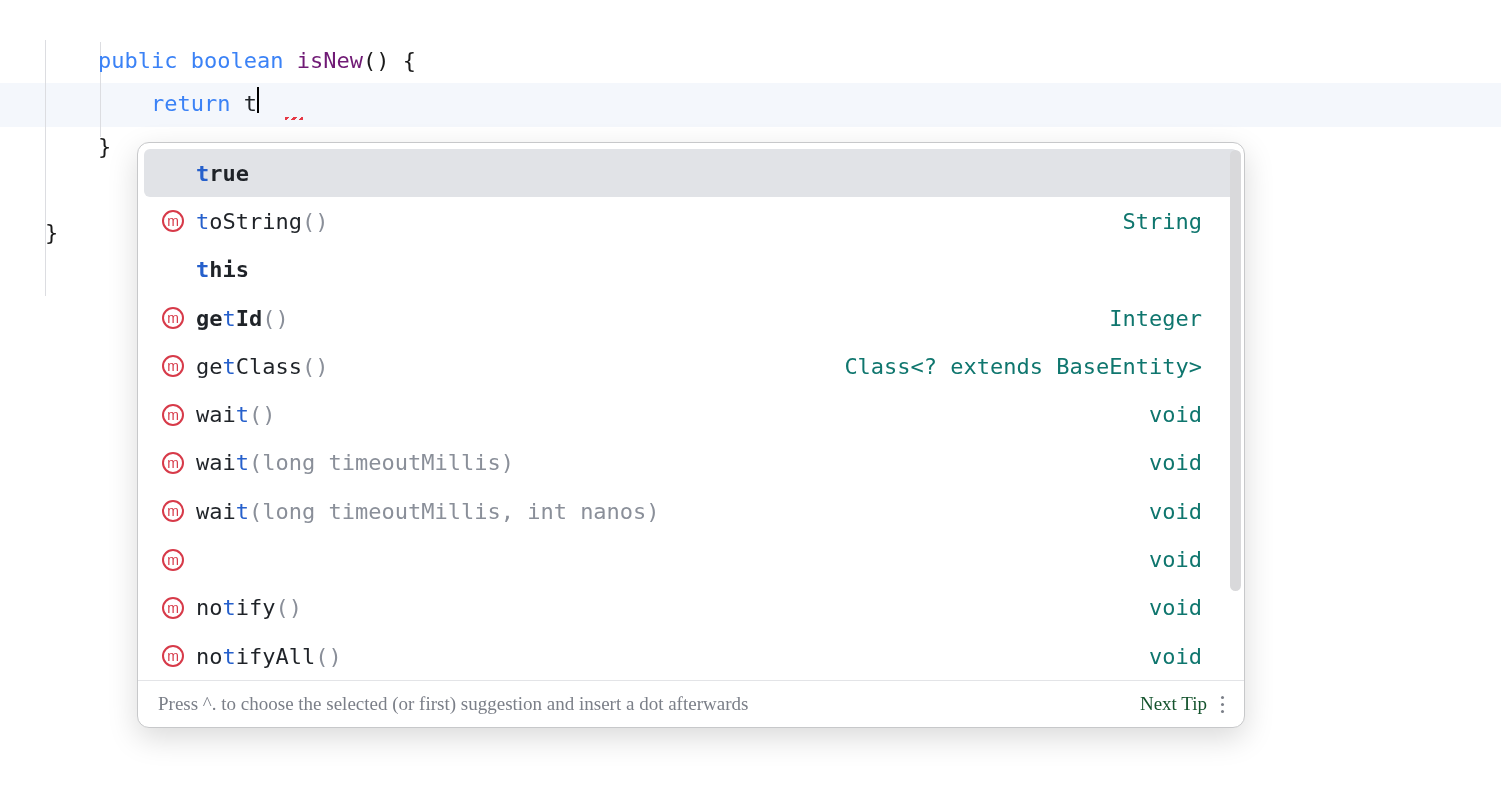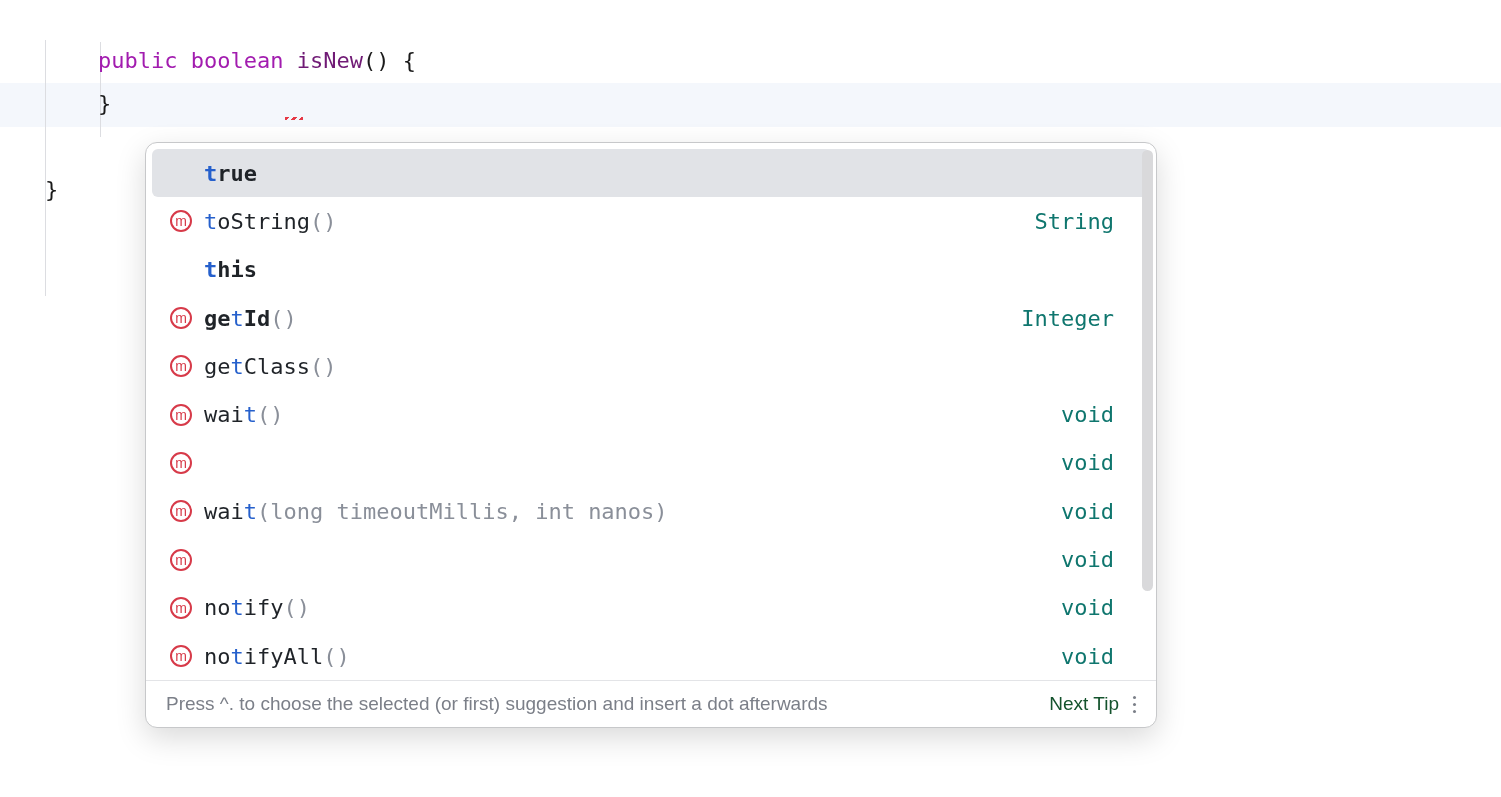--- a/index.html
+++ b/index.html
@@ -25,21 +25,21 @@
   }
   .line-highlight {
     background: #f4f7fc;
     position: absolute;
     left: 0;
     right: 0;
     height: 44px;
     top: 83px;
     z-index: -1;
   }
-  .kw { color: #a21caf; }
+  .kw { color: #3b82f6; }
   .method-name { color: #701a75; }
   .paren { color: #1a1a1a; }
   .brace { color: #1a1a1a; }
   .caret {
     display: inline-block;
     width: 2px;
     height: 26px;
     background: #000;
     vertical-align: text-bottom;
     margin-bottom: 3px;
@@ -52,23 +52,23 @@
     background: repeating-linear-gradient(135deg, #e63946, #e63946 3px, transparent 3px, transparent 6px);
   }
   .indent-guide {
     position: absolute;
     width: 1px;
     background: #dcdde1;
   }
   
   .popup {
     position: absolute;
-    left: 145px;
+    left: 137px;
     top: 142px;
-    width: 1012px;
+    width: 1108px;
     background: #ffffff;
     border: 1px solid #c7c8ca;
     border-radius: 12px;
     box-shadow: 0 10px 30px rgba(0,0,0,0.15);
     overflow: hidden;
     display: flex;
     flex-direction: column;
   }
   .popup-list {
     display: flex;
@@ -143,21 +143,21 @@
     font-family: 'SF Mono', 'Menlo', 'Consolas', monospace;
     font-size: 22px;
     padding-right: 14px;
   }
   .popup-footer {
     border-top: 1px solid #e3e4e7;
     padding: 12px 20px;
     display: flex;
     align-items: center;
     gap: 14px;
-    font-family: Liberation Sans, sans-serif;
+    font-family: Liberation Serif, serif;
     font-size: 19px;
   }
   .footer-tip {
     color: #7b7f88;
     flex: 1;
   }
   .footer-link {
     color: #14532d;
     cursor: pointer;
   }
@@ -177,20 +177,21 @@
 </head>
 <body>
 
 <div class="line-highlight"></div>
 
 <div class="indent-guide" style="left:45px; top:40px; height:256px;"></div>
 <div class="indent-guide" style="left:100px; top:42px; height:95px;"></div>
 
 <div class="editor">
   <div class="code-line">    <span class="kw">public</span> <span class="kw">boolean</span> <span class="method-name">isNew</span><span class="paren">()</span> <span class="brace">{</span></div>
+  <div class="code-line">        <span class="kw">return</span> <span>t</span><span class="caret"></span></div>
   <div class="code-line">    <span class="brace">}</span></div>
   <div class="code-line"> </div>
   <div class="code-line"><span class="brace">}</span></div>
 </div>
 
 <div class="err-squiggle" style="left:285px; top:117px; width:18px;"></div>
 
 <div class="popup">
   <div class="popup-list" id="popup-list">
     <div class="scrollbar-track">
@@ -221,33 +222,35 @@
         <span class="item-label"><span class="rest bold">ge</span><span class="match">t</span><span class="rest bold">Id</span><span class="params">()</span></span>
         <span class="spacer"></span>
         <span class="item-type">Integer</span>
       </div>
       <div class="popup-item">
         <span class="item-icon">
           <span class="m-icon">m</span>
         </span>
         <span class="item-label"><span class="rest">ge</span><span class="match">t</span><span class="rest">Class</span><span class="params">()</span></span>
         <span class="spacer"></span>
+        <span class="item-type">Class&lt;? extends BaseEntity&gt;</span>
       </div>
       <div class="popup-item">
         <span class="item-icon">
           <span class="m-icon">m</span>
         </span>
         <span class="item-label"><span class="rest">wai</span><span class="match">t</span><span class="params">()</span></span>
         <span class="spacer"></span>
         <span class="item-type">void</span>
       </div>
       <div class="popup-item">
         <span class="item-icon">
           <span class="m-icon">m</span>
         </span>
+        <span class="item-label"><span class="rest">wai</span><span class="match">t</span><span class="params">(long timeoutMillis)</span></span>
         <span class="spacer"></span>
         <span class="item-type">void</span>
       </div>
       <div class="popup-item">
         <span class="item-icon">
           <span class="m-icon">m</span>
         </span>
         <span class="item-label"><span class="rest">wai</span><span class="match">t</span><span class="params">(long timeoutMillis, int nanos)</span></span>
         <span class="spacer"></span>
         <span class="item-type">void</span>

